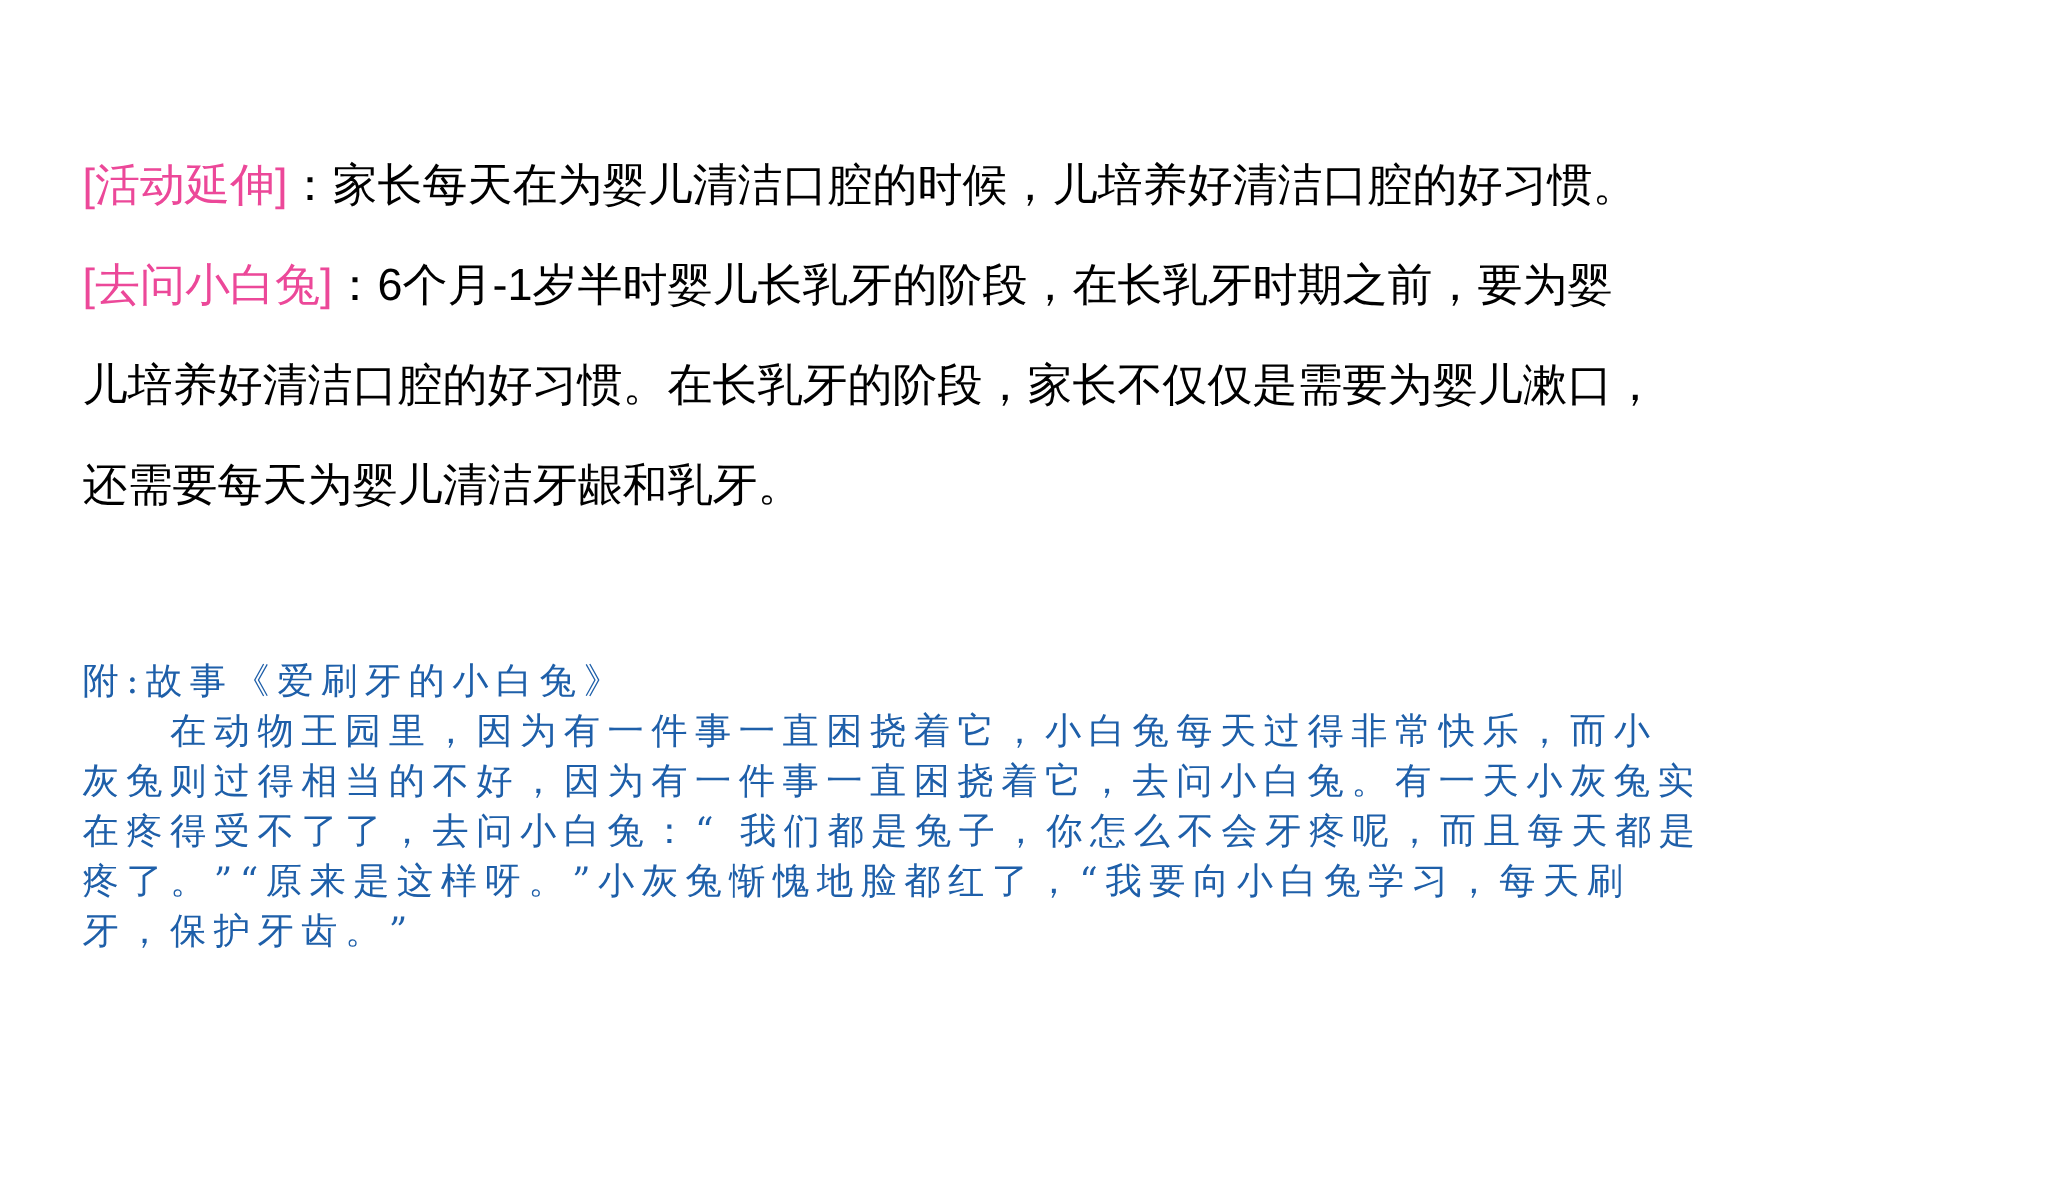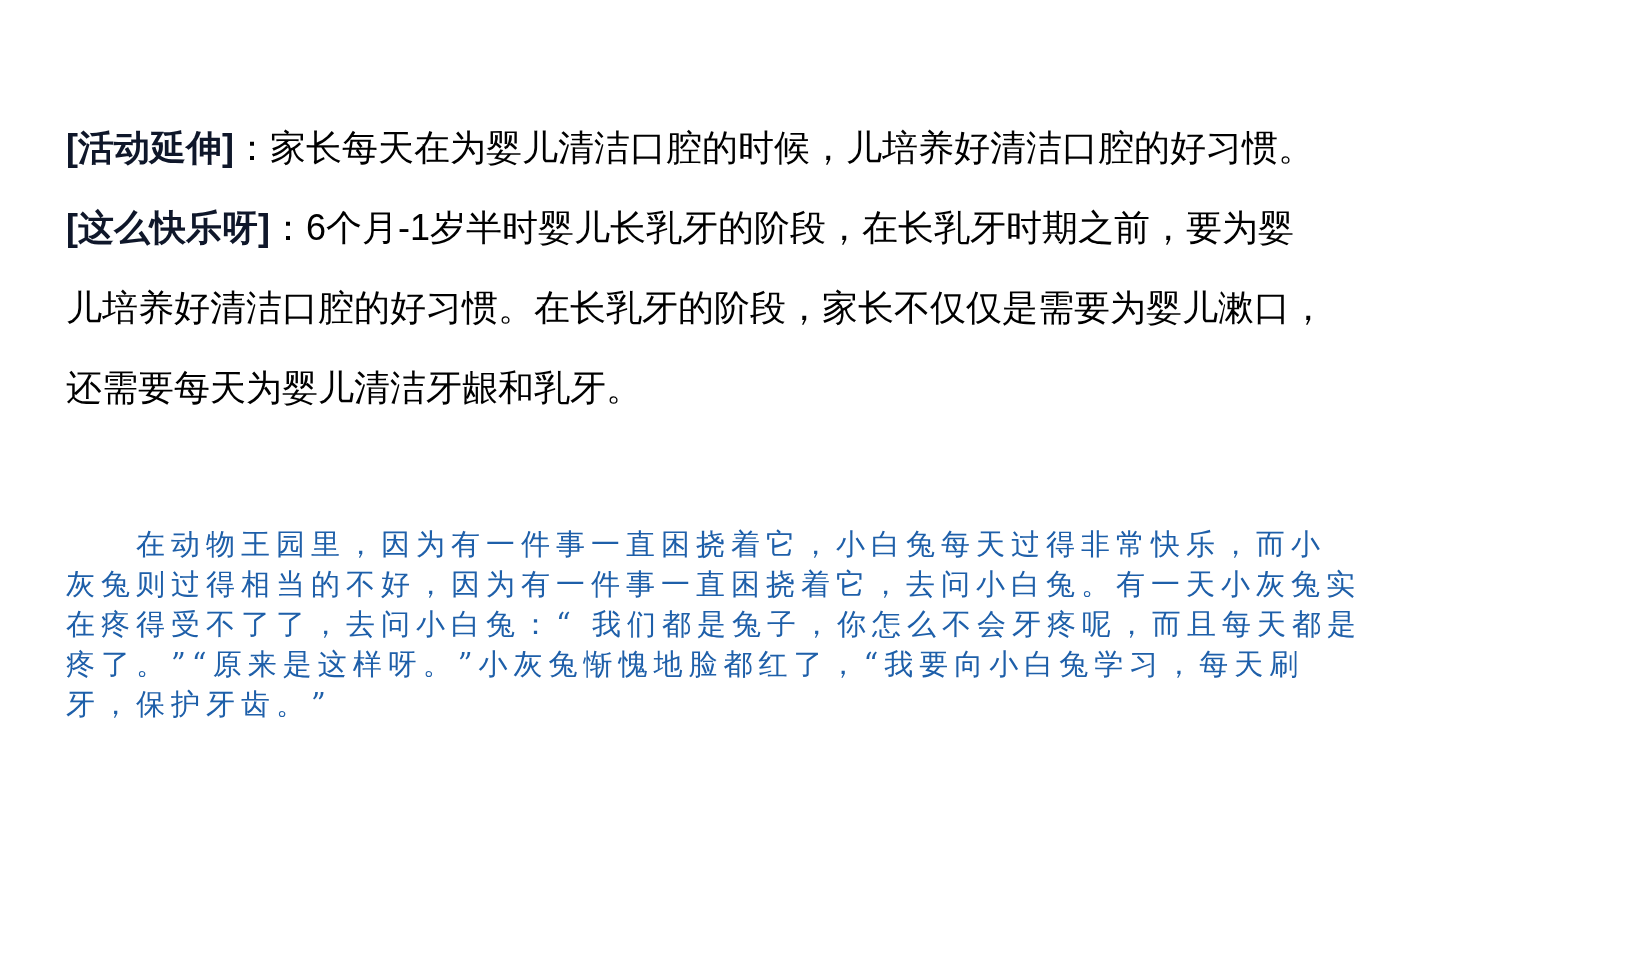--- a/index.html
+++ b/index.html
@@ -22,22 +22,22 @@
     left: 66px;
     top: 108px;
     width: 1450px;
     font-size: 36px;
     line-height: 80px;
     color: #000000;
     font-family: "Liberation Sans", "DejaVu Sans", sans-serif;
   }
   .para-line { white-space: nowrap; }
   .red-label {
-    color: #0f172a;
-    font-weight: bold;
+    color: #ec4899;
+    font-weight: normal;
   }
   
   .story-section {
     position: absolute;
     left: 66px;
     top: 524px;
     width: 1450px;
     font-size: 29px;
     line-height: 40px;
     letter-spacing: 6px;
@@ -49,31 +49,32 @@
 </head>
 <body>
 
 <div class="page">
 
   <div class="top-section">
     <div class="para-line">
       <span class="red-label">[活动延伸]</span><span>：家长每天在为婴儿清洁口腔的时候，儿培养好清洁口腔的好习惯。</span>
     </div>
     <div class="para-line">
-      <span class="red-label">[这么快乐呀]</span><span>：6个月-1岁半时婴儿长乳牙的阶段，在长乳牙时期之前，要为婴</span>
+      <span class="red-label">[去问小白兔]</span><span>：6个月-1岁半时婴儿长乳牙的阶段，在长乳牙时期之前，要为婴</span>
     </div>
     <div class="para-line">
       <span>儿培养好清洁口腔的好习惯。在长乳牙的阶段，家长不仅仅是需要为婴儿漱口，</span>
     </div>
     <div class="para-line">
       <span>还需要每天为婴儿清洁牙龈和乳牙。</span>
     </div>
   </div>
 
   <div class="story-section">
+    <div class="story-line">附:故事《爱刷牙的小白兔》</div>
     <div class="story-line">　　在动物王园里，因为有一件事一直困挠着它，小白兔每天过得非常快乐，而小</div>
     <div class="story-line">灰兔则过得相当的不好，因为有一件事一直困挠着它，去问小白兔。有一天小灰兔实</div>
     <div class="story-line">在疼得受不了了，去问小白兔：“ 我们都是兔子，你怎么不会牙疼呢，而且每天都是</div>
     <div class="story-line">疼了。”“原来是这样呀。”小灰兔惭愧地脸都红了，“我要向小白兔学习，每天刷</div>
     <div class="story-line">牙，保护牙齿。”</div>
   </div>
 
 </div>
 
 </body></html>

